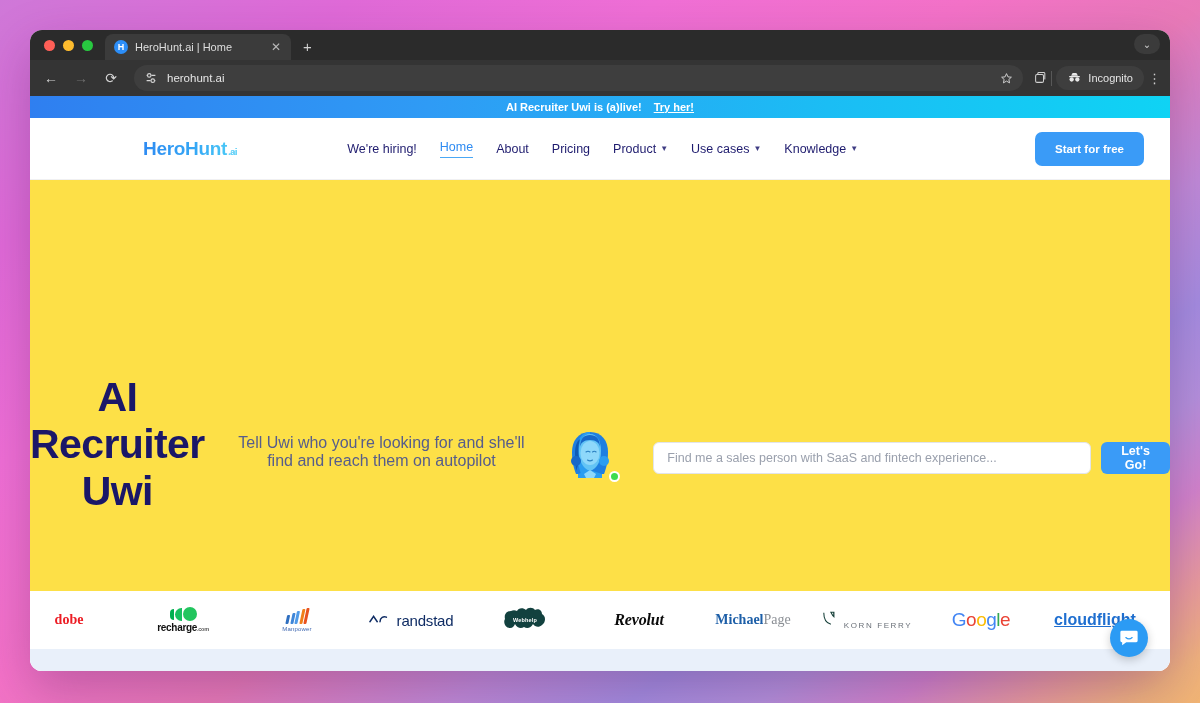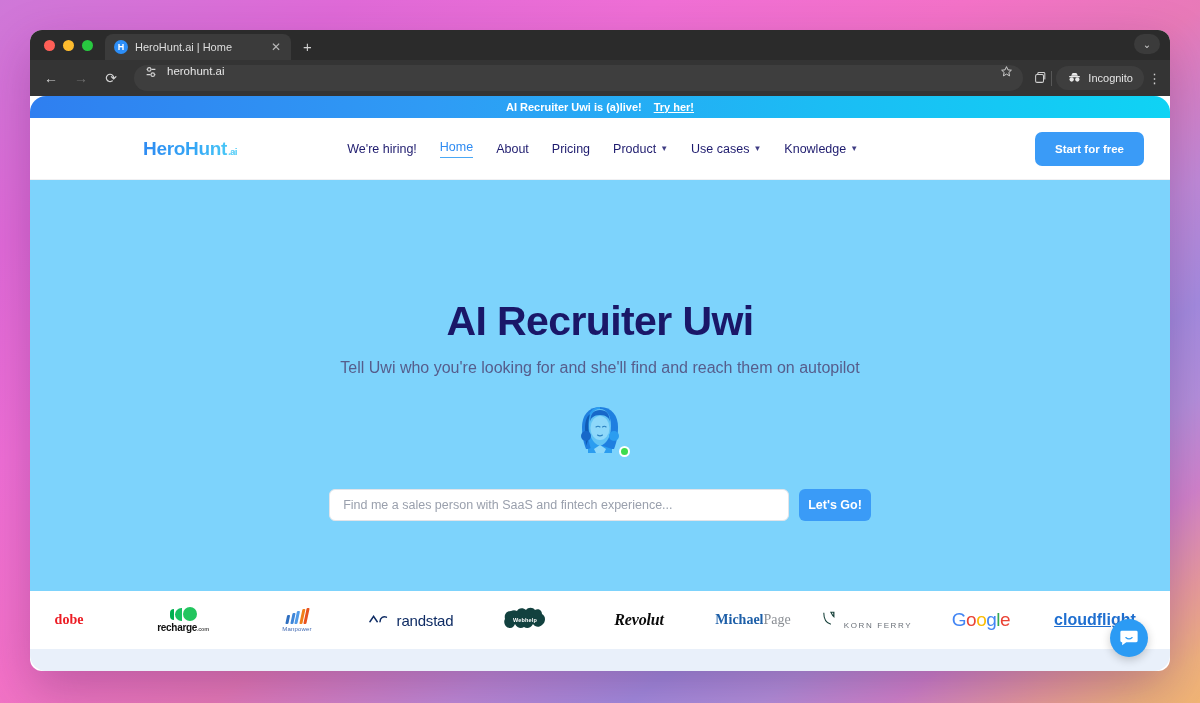--- a/index.html
+++ b/index.html
@@ -100,21 +100,21 @@
     display: flex; align-items: center; justify-content: center;
     color: #d4d4d4; font-size: 14px;
     border-radius: 50%;
   }
   .navbtn.disabled { color: #6f6f6f; }
   .omnibox {
     flex: 1;
     height: 26px;
     background: #3e3e3e;
     border-radius: 13px;
-    display: flex; align-items: flex-start;
+    display: flex; align-items: center;
     gap: 9px;
     padding: 0 10px 0 10px;
     margin: 4px 6px;
     min-width: 0;
   }
   .omni-icon { width: 14px; height: 14px; flex: 0 0 auto; }
   .omni-url { color: #e6e6e6; font-size: 11.5px; white-space: nowrap; overflow: hidden; }
   .omni-right { margin-left: auto; display: flex; align-items: center; gap: 12px; }
   .tb-icon { color: #d0d0d0; font-size: 12px; display: flex; align-items: center; }
   .tb-sep { width: 1px; height: 15px; background: #585858; }
@@ -123,21 +123,21 @@
     background: #3e3e3e;
     border-radius: 12px;
     display: flex; align-items: center; gap: 6px;
     padding: 0 11px;
     color: #e4e4e4; font-size: 11px;
     white-space: nowrap;
   }
   .kebab { color: #d0d0d0; font-size: 13px; line-height: 1; letter-spacing: 0; width: 12px; text-align: center;}
 
   
-  .viewport { flex: 1; background: #fff; overflow: hidden; position: relative; display: flex; flex-direction: column; border-radius: 16px; }
+  .viewport { flex: 1; background: #fff; overflow: hidden; position: relative; display: flex; flex-direction: column; }
 
   .promo-banner {
     height: 22px;
     background: linear-gradient(90deg, #2f7ff0 0%, #2f9bf5 35%, #1bbdf4 70%, #0fd3f4 100%);
     display: flex; align-items: center; justify-content: center;
     gap: 12px;
     color: #ffffff;
     font-size: 11px; font-weight: bold;
     flex: 0 0 auto;
   }
@@ -186,23 +186,24 @@
     padding: 11px 20px;
     border-radius: 7px;
     border: none;
     white-space: nowrap;
     cursor: pointer;
   }
 
   
   .hero {
     flex: 1;
-    display: flex; flex-direction: column; align-items: center;
+    display: flex; flex-direction: row; align-items: center;
     padding-top: 118px;
-    background: #7dd3fc;
+    background: #fde047;
+    gap: 31px;
   }
   .hero-title {
     font-size: 41px; font-weight: bold;
     color: #1a1768; letter-spacing: -.6px;
     text-align: center;
   }
   .hero-sub {
     margin-top: 14px;
     font-size: 16px;
     color: #565d8c;

